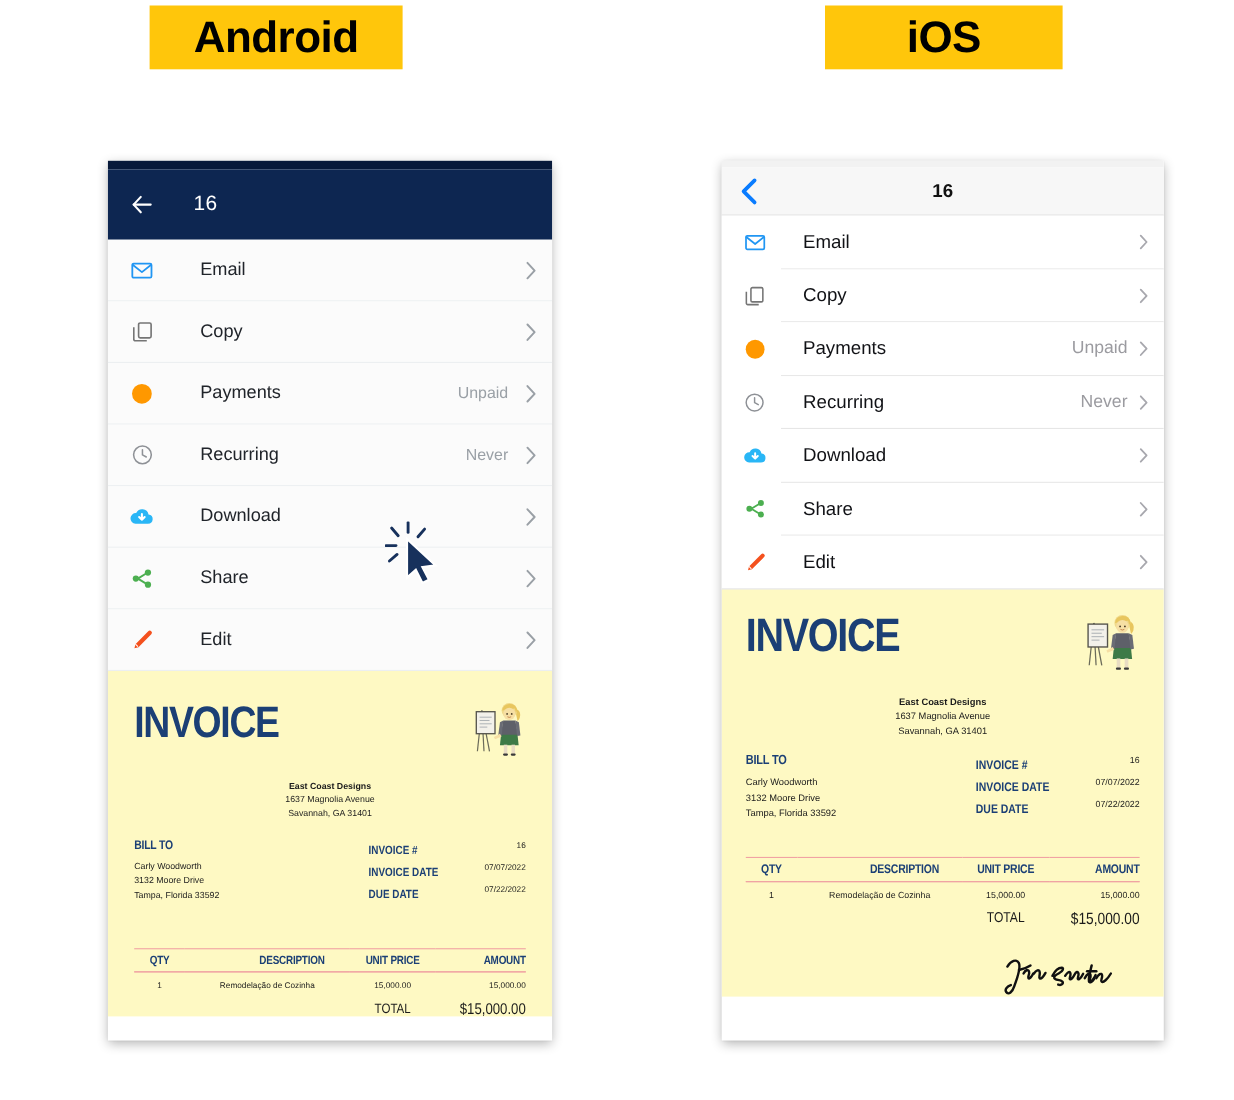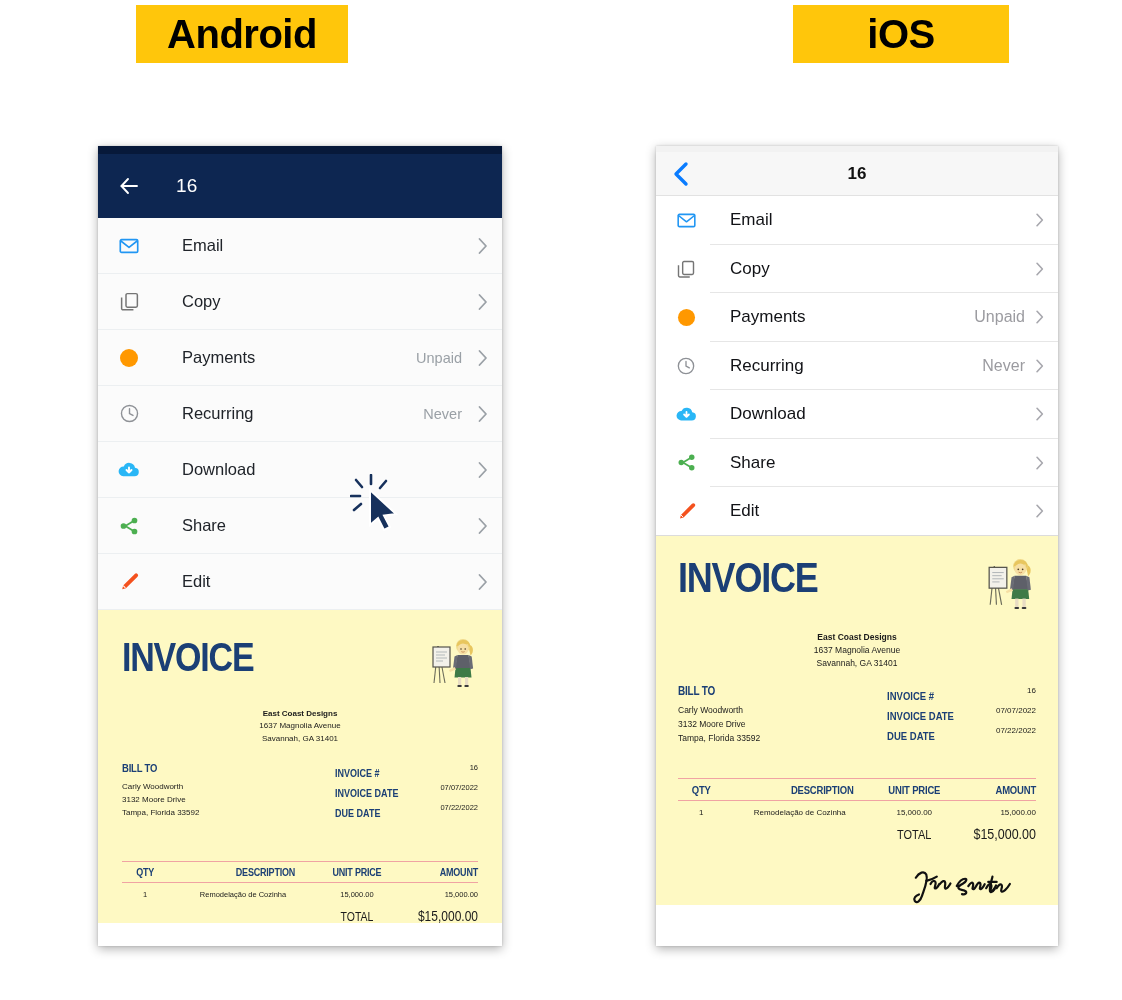--- a/index.html
+++ b/index.html
@@ -21,22 +21,22 @@
     background: #FFC60B;
     color: #000000;
     font-weight: bold;
     font-size: 40px;
     letter-spacing: -0.5px;
     display: flex;
     align-items: center;
     justify-content: center;
     height: 58px;
   }
-  .badge-android { left: 136px; top: 5px; width: 212px; }
-  .badge-ios     { left: 793px; top: 5px; width: 216px; }
+  .badge-android { left: 136px; top: 5px; width: 230px; }
+  .badge-ios     { left: 750px; top: 5px; width: 216px; }
 
   
   .panel {
     position: absolute;
     background: #ffffff;
     box-shadow: 0 3px 10px rgba(0,0,0,0.30), 0 0 2px rgba(0,0,0,0.18);
     overflow: hidden;
   }
   .panel-android { left: 98px;  top: 146px; width: 404px; height: 800px; }
   .panel-ios     { left: 656px; top: 146px; width: 402px; height: 800px; }

